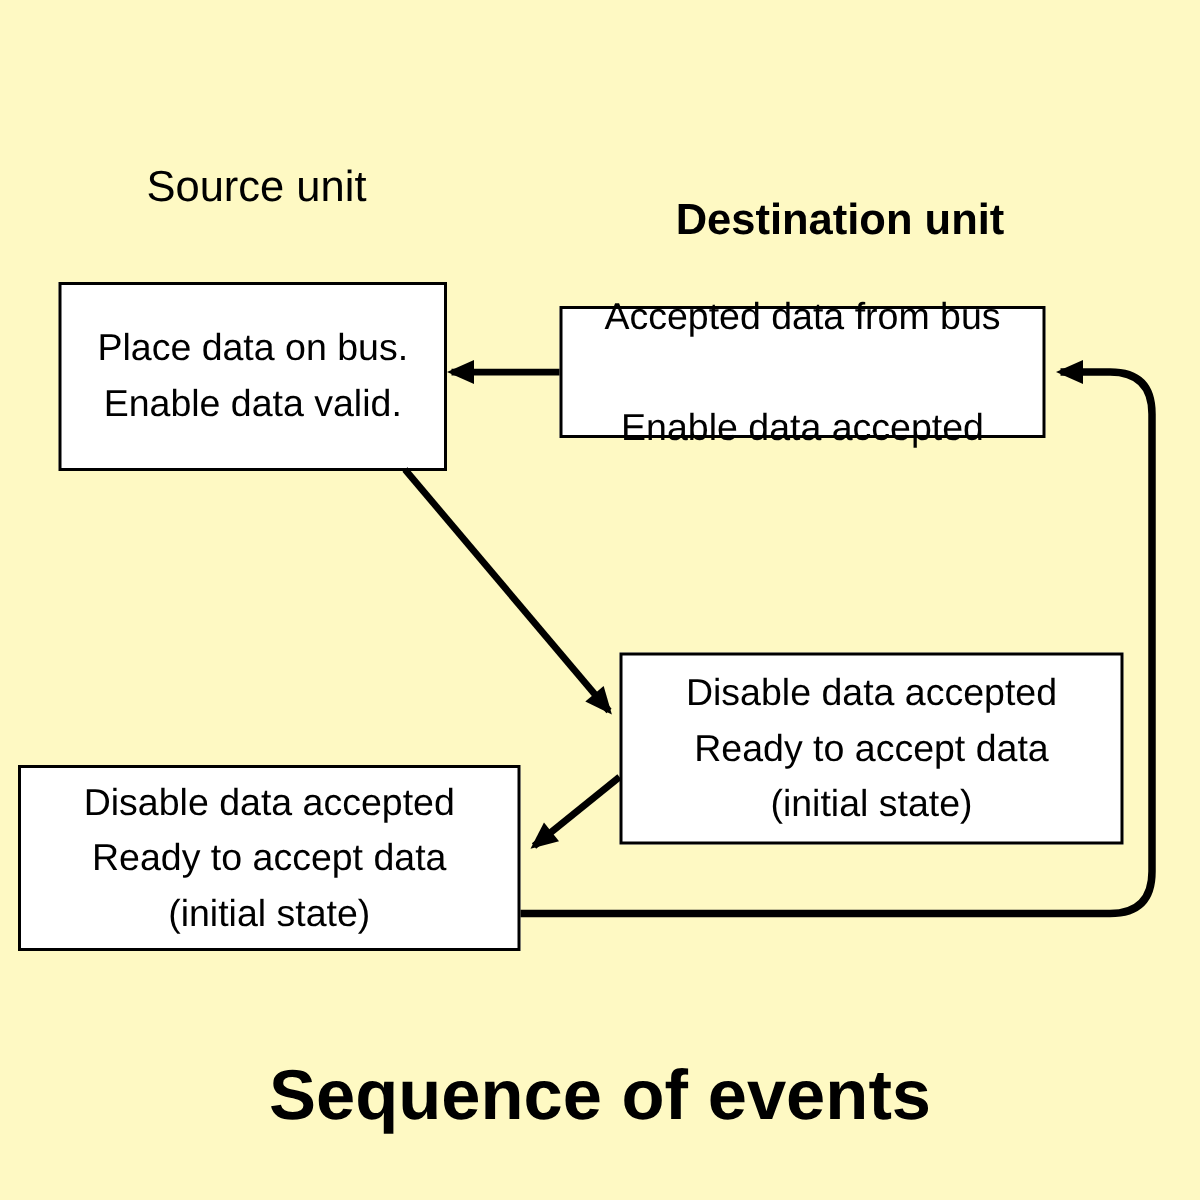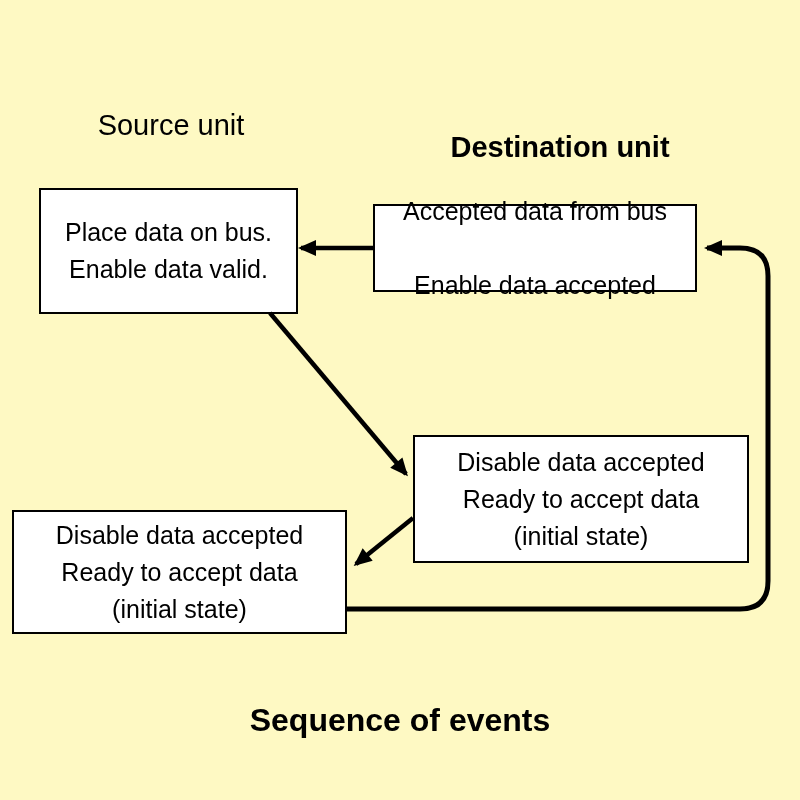--- a/index.html
+++ b/index.html
@@ -56,21 +56,21 @@
     z-index: 2;
     pointer-events: none;
   }
 
   #diagram-title {
     position: absolute;
     left: 0;
     top: 702px;
     width: 800px;
     text-align: center;
-    font-size: 32px;
+    font-size: 47px;
     font-weight: bold;
     color: #000000;
   }
 </style>
 </head>
 <body>
 
 <div id="canvas">
 
   <div class="heading" id="heading-source">Source unit</div>

